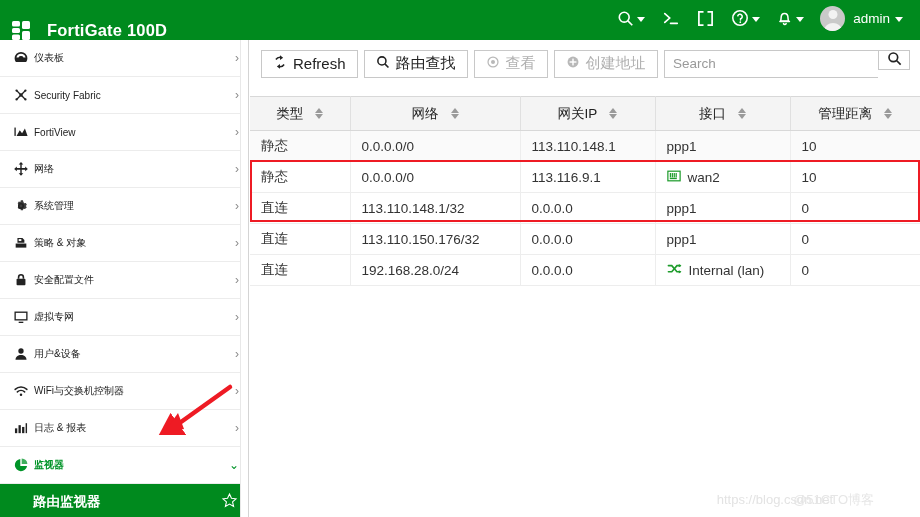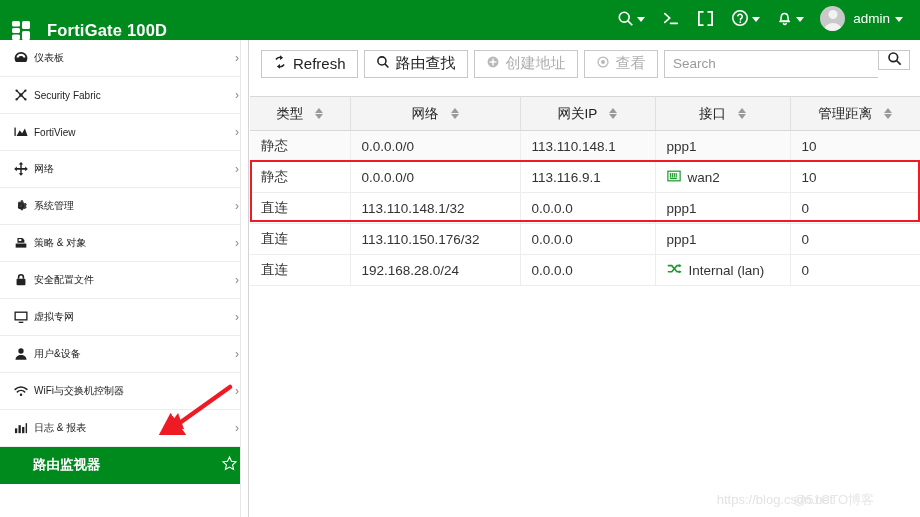--- a/index.html
+++ b/index.html
@@ -378,20 +378,30 @@
           <rect x="2.2" y="9.4" width="2.6" height="5.4"></rect>
           <rect x="6.2" y="5.8" width="2.6" height="9"></rect>
           <rect x="10.2" y="7.8" width="2.6" height="7"></rect>
           <rect x="14.2" y="3.6" width="1.6" height="11.2"></rect>
         </svg>
       </span>
       <span class="nav-label">日志 &amp; 报表</span>
       <span class="nav-arrow">›</span>
     </div>
 
+    <div class="nav-item expanded">
+      <span class="nav-ico">
+        <svg width="16" height="16" viewBox="0 0 18 18" fill="#009428">
+          <path d="M8.2 2.2A6.9 6.9 0 1 0 15.8 10H8.2z"></path>
+          <path d="M9.8 1.6V8h6.4a6.5 6.5 0 0 0-6.4-6.4z" opacity=".75"></path>
+        </svg>
+      </span>
+      <span class="nav-label">监视器</span>
+      <span class="nav-arrow">⌄</span>
+    </div>
 
     <div class="sub-item active">
       <span>路由监视器</span>
       <span class="star">
         <svg width="17" height="17" viewBox="0 0 20 20" fill="none" stroke="#ffffff" stroke-width="1.3">
           <polygon points="10,2.4 12.3,7.4 17.6,8 13.6,11.6 14.8,17 10,14.2 5.2,17 6.4,11.6 2.4,8 7.7,7.4"></polygon>
         </svg>
       </span>
     </div>
 
@@ -417,36 +427,36 @@
             <circle cx="7.6" cy="7.6" r="5.2"></circle>
               <line x1="11.4" y1="11.4" x2="16" y2="16"></line>
           </svg>
         </span>
         <span>路由查找</span>
       </div>
 
       <div class="tbtn disabled">
         <span>
           <svg width="14" height="14" viewBox="0 0 18 18" fill="#b8b8b8">
+            <circle cx="9" cy="9" r="6.4" fill="none" stroke="#b8b8b8" stroke-width="1.6"></circle>
+            <circle cx="9" cy="9" r="2.6"></circle>
+          </svg>
+        </span>
+        <span>查看</span>
+      </div>
+
+      <div class="tbtn disabled">
+        <span>
+          <svg width="14" height="14" viewBox="0 0 18 18" fill="#b8b8b8">
             <circle cx="9" cy="9" r="7"></circle>
             <rect x="8.1" y="4.6" width="1.8" height="8.8" fill="#fff"></rect>
             <rect x="4.6" y="8.1" width="8.8" height="1.8" fill="#fff"></rect>
           </svg>
         </span>
         <span>创建地址</span>
-      </div>
-
-      <div class="tbtn disabled">
-        <span>
-          <svg width="14" height="14" viewBox="0 0 18 18" fill="#b8b8b8">
-            <circle cx="9" cy="9" r="6.4" fill="none" stroke="#b8b8b8" stroke-width="1.6"></circle>
-            <circle cx="9" cy="9" r="2.6"></circle>
-          </svg>
-        </span>
-        <span>查看</span>
       </div>
 
       <div class="searchbox">
         <input type="text" placeholder="Search" style="">
         <div class="search-go">
           <span>
             <svg width="15" height="15" viewBox="0 0 18 18" fill="none" stroke="#222" stroke-width="2">
               <circle cx="7.6" cy="7.6" r="5.2"></circle>
                 <line x1="11.4" y1="11.4" x2="16.4" y2="16.4"></line>
             </svg>

